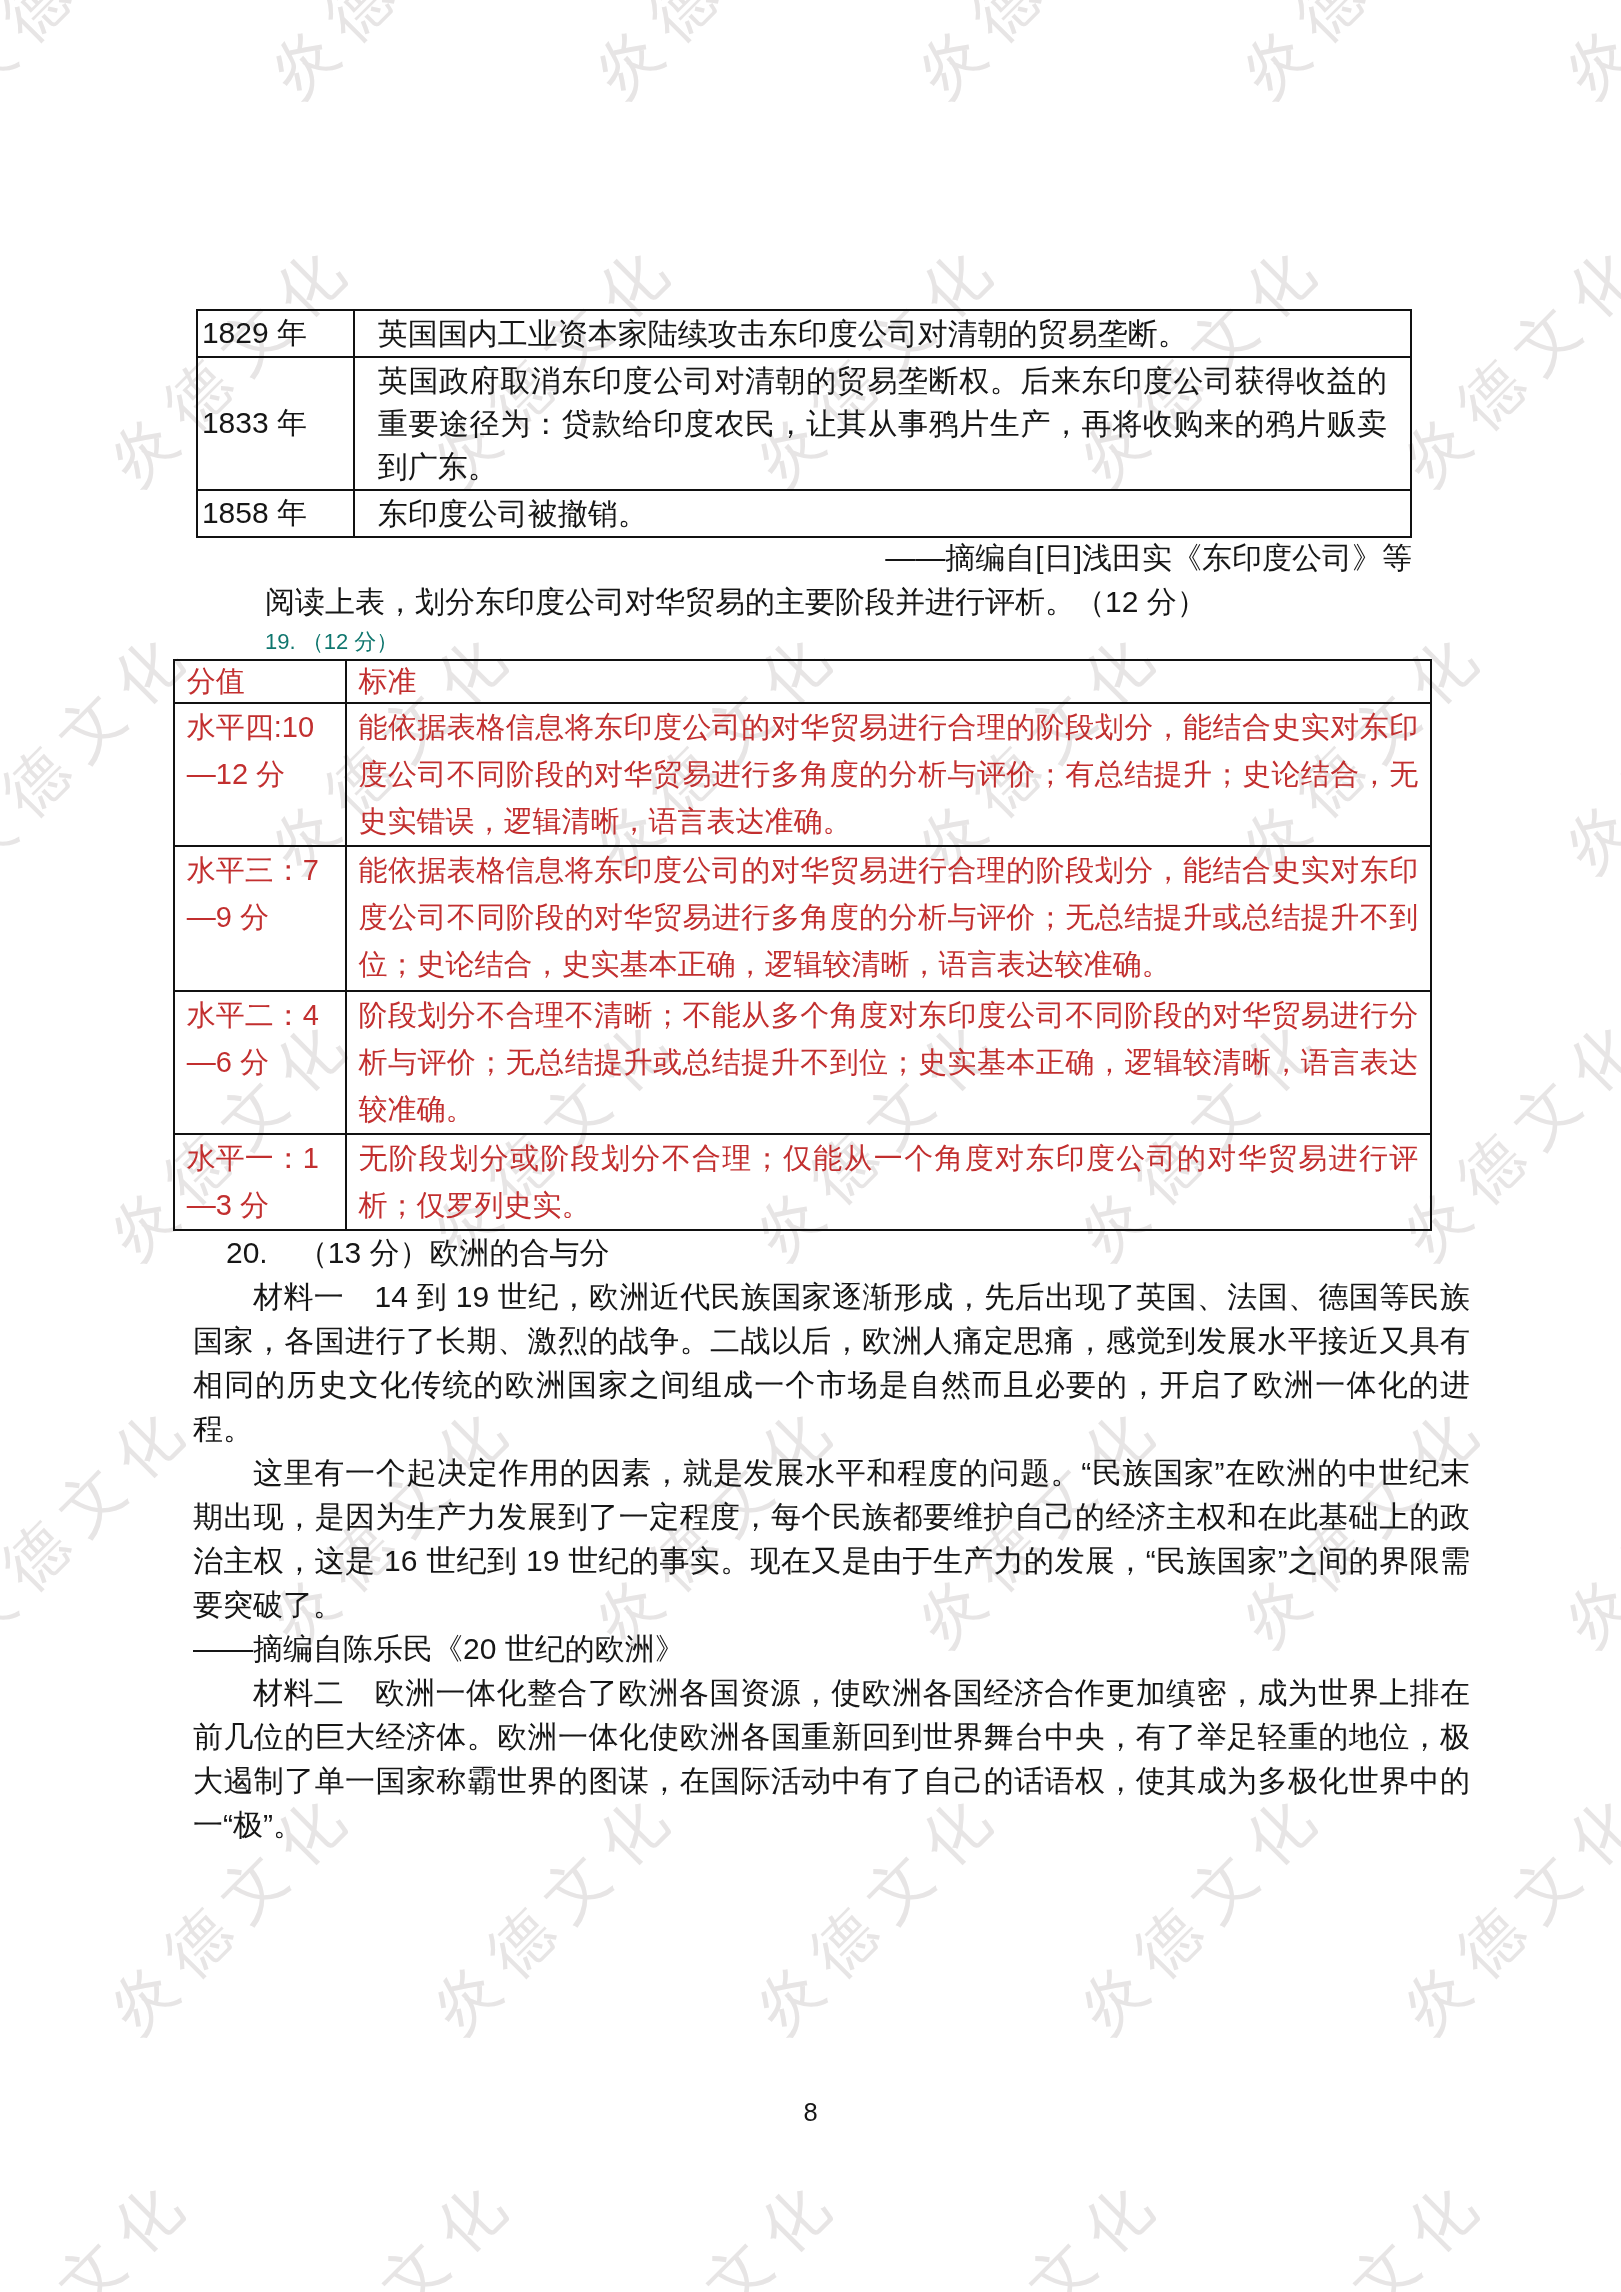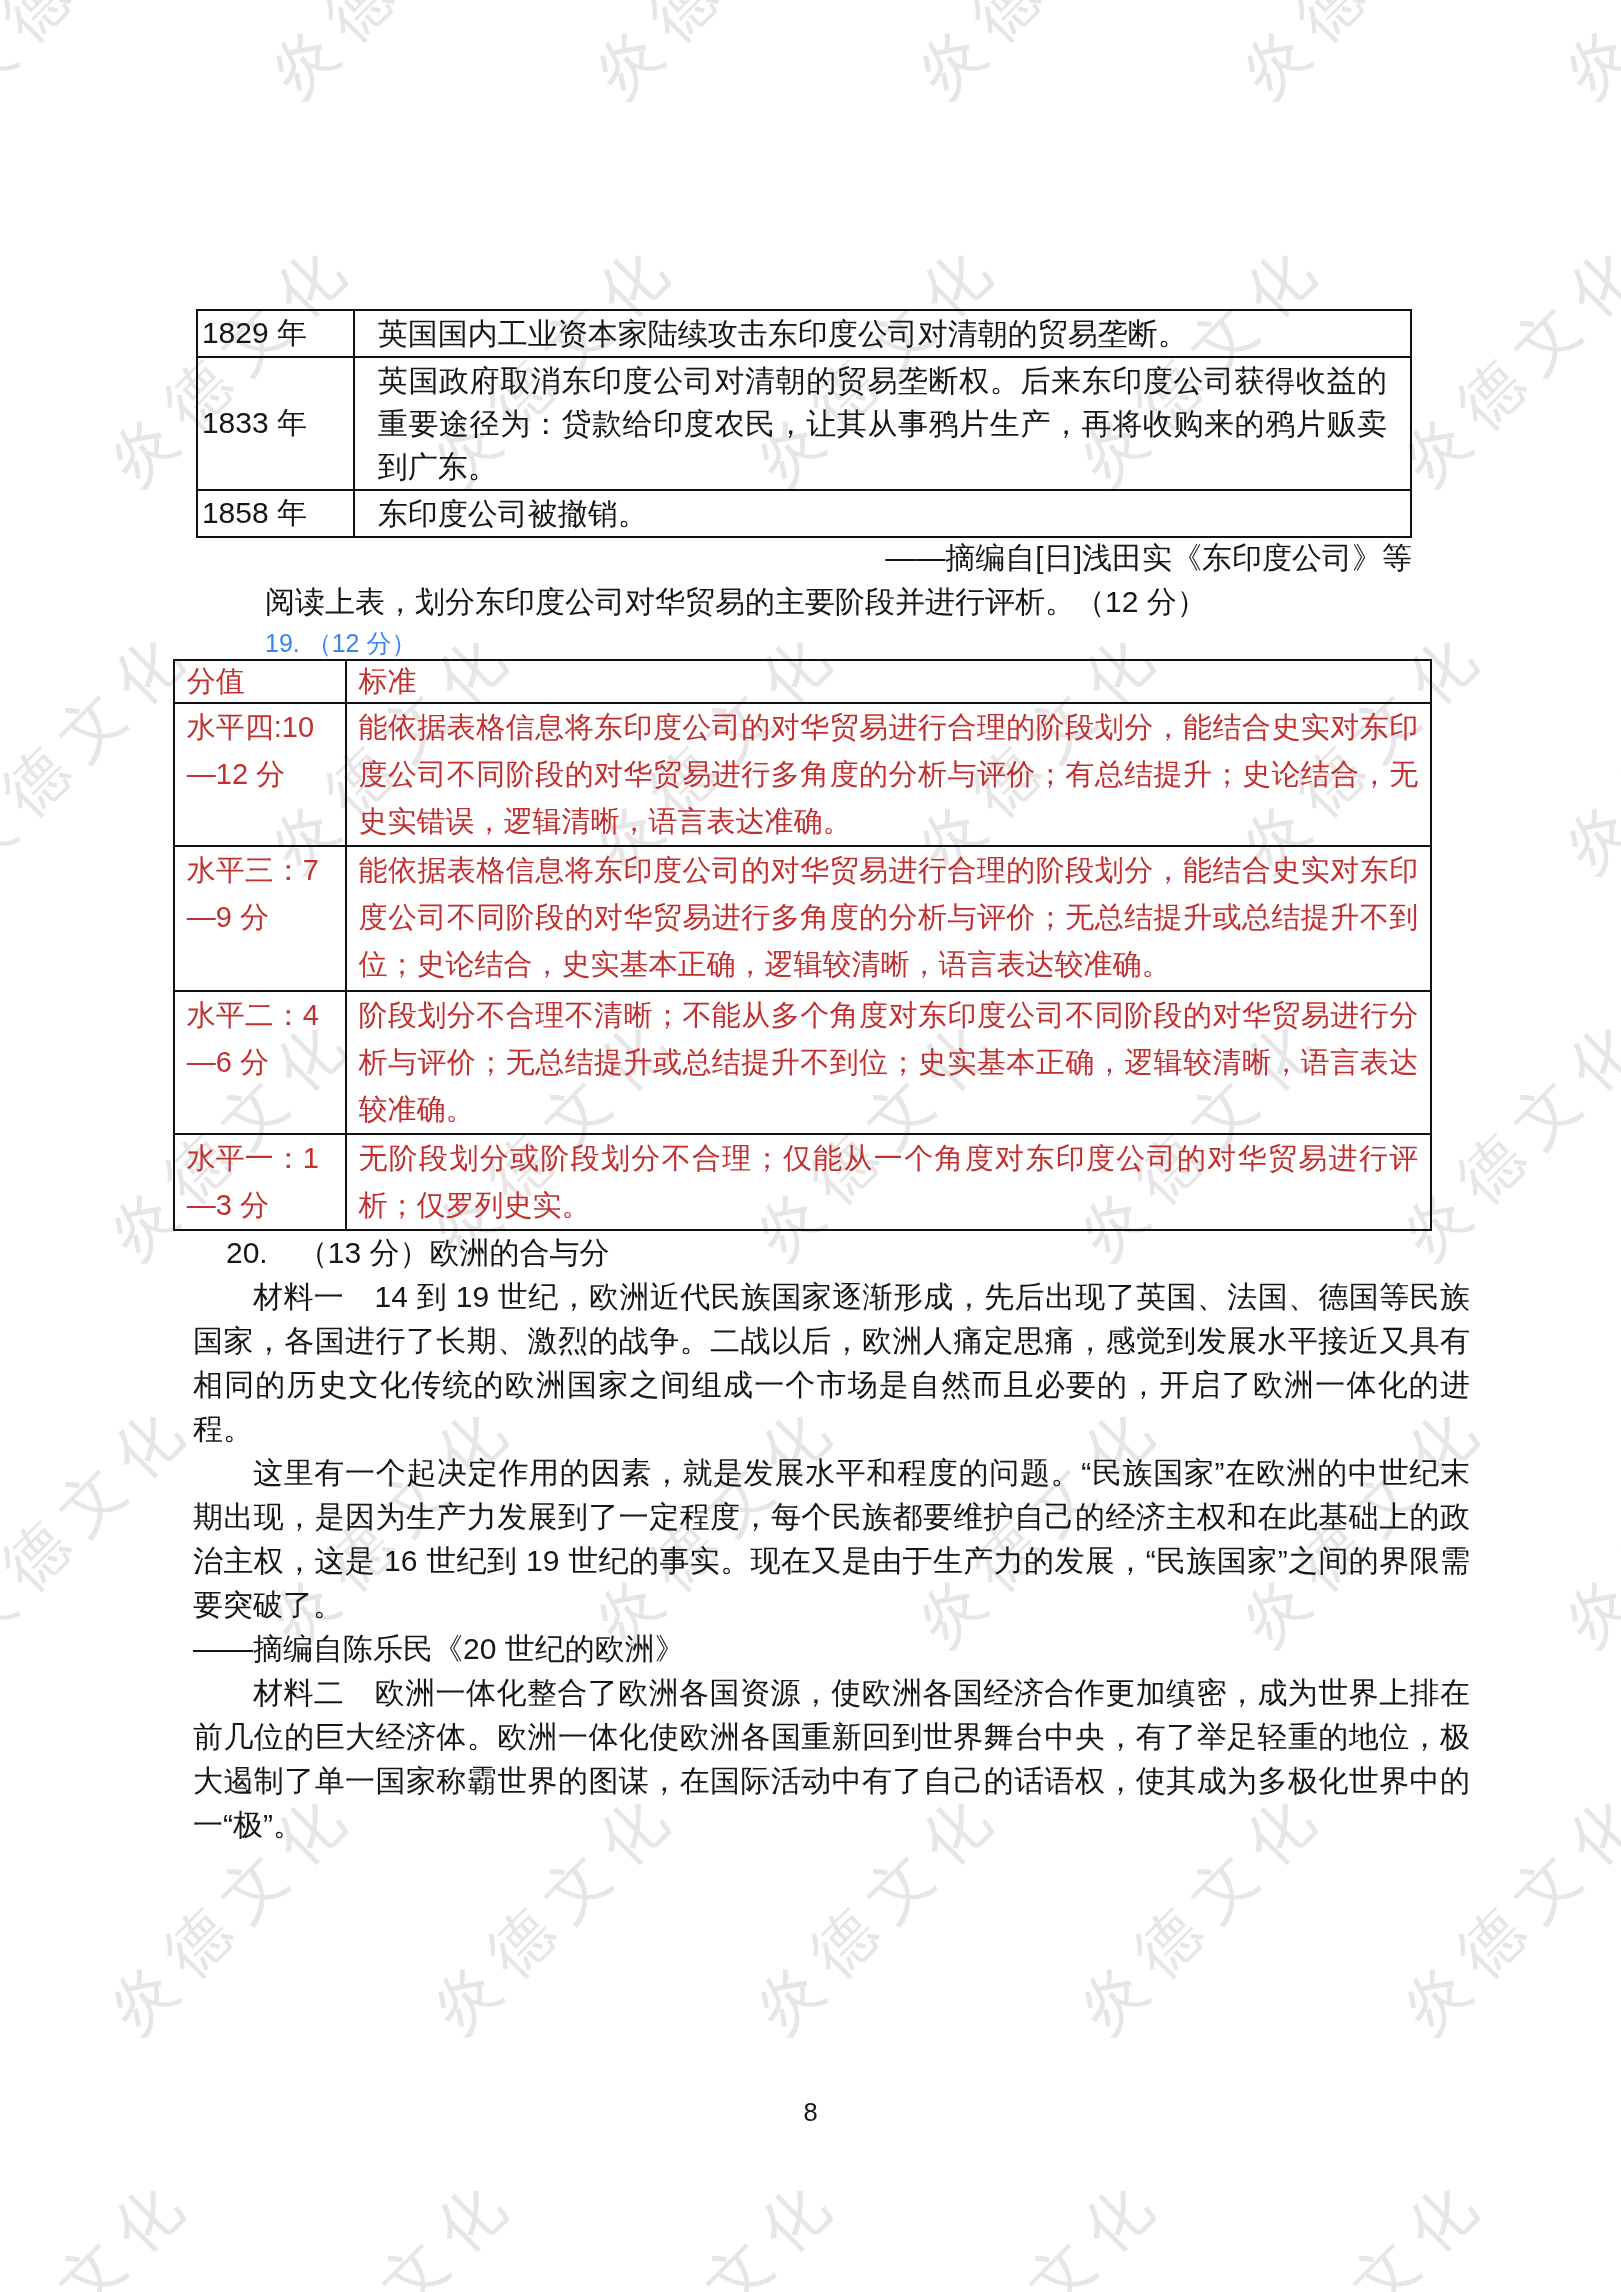--- a/index.html
+++ b/index.html
@@ -21,21 +21,21 @@
   .t1, .t1 td { border:2px solid #111; }
   .t1 { border-width:2.9px; }
   .t1 td.yr { width:147px; text-align:left; vertical-align:middle; padding:0 3.9px; }
   .t1 td.desc { text-align:left; vertical-align:middle; line-height:43px; padding:1px 23px; text-align:justify; }
   .t1 tr.r1 { height:44px; }
   .t1 tr.r2 { height:129px; }
   .t1 tr.r3 { height:47px; }
   
   .source1 { position:absolute; left:196px; top:538px; width:1216px; text-align:right; font-size:30px; }
   .qline  { position:absolute; left:265px; top:582px; font-size:30px; }
-  .label19 { position:absolute; left:265px; top:627px; font-size:25px; color:#3b82f6; }
+  .label19 { position:absolute; left:265px; top:627px; font-size:22px; color:#0f766e; }
   
   .rubric {
     position:absolute; left:173px; top:659px; width:1259px;
     border-collapse:collapse; font-size:29px; color:#c22f2f;
   }
   .rubric, .rubric td { border:2px solid #111; }
   .rubric { border-width:2.9px; }
   .rubric td { vertical-align:top; }
   .rubric td.score { width:152px; line-height:47px; padding:0 5.9px 0 11.8px; white-space:pre-line; }
   .rubric td.crit  { line-height:47px; padding:0 11.8px; text-align:justify; }

